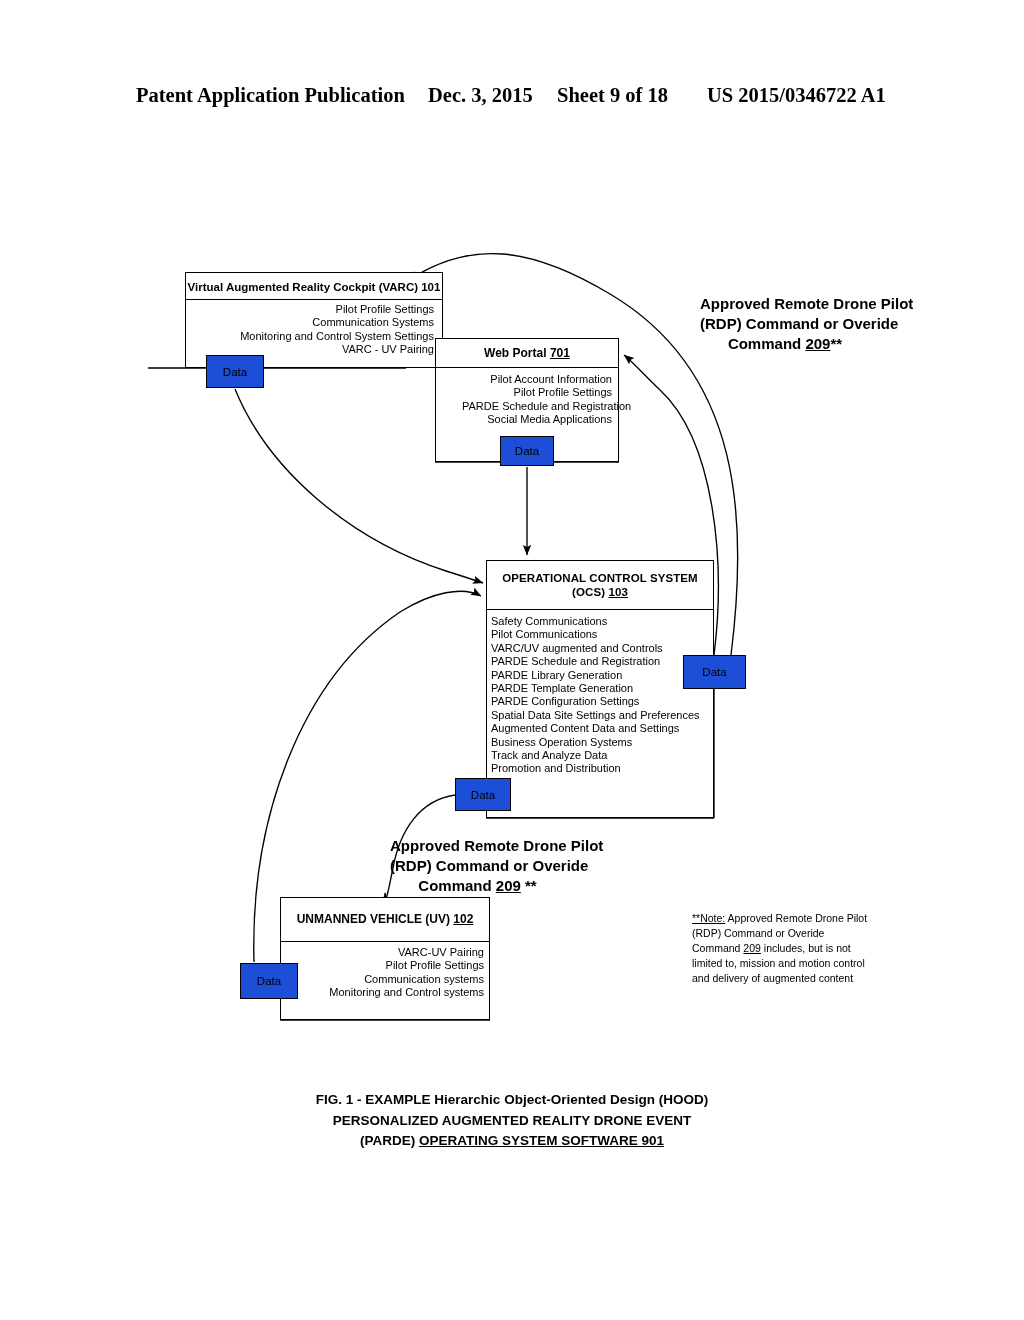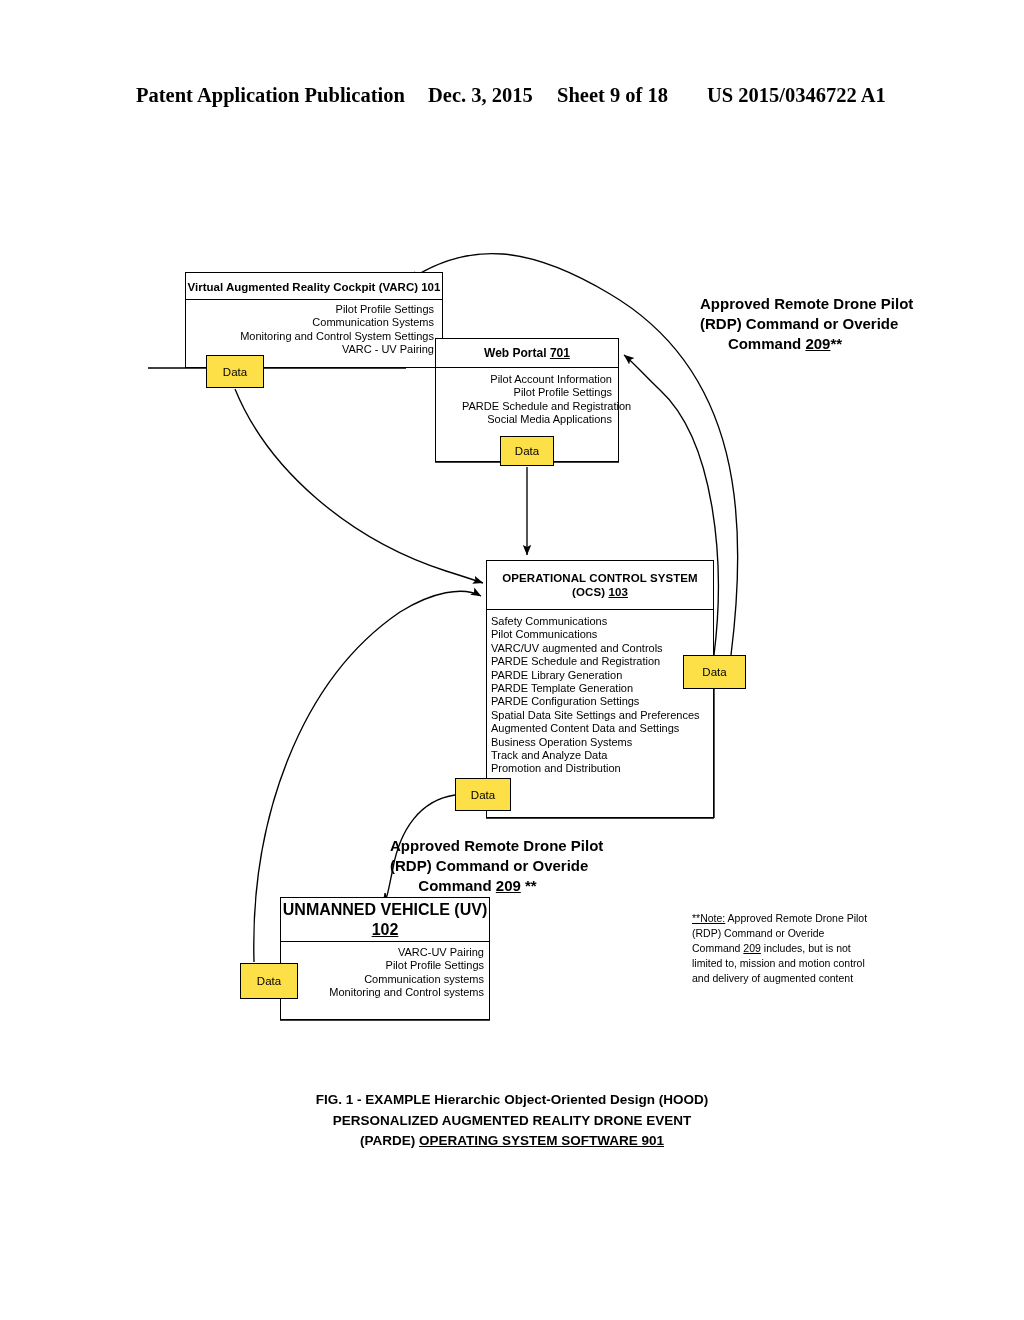--- a/index.html
+++ b/index.html
@@ -93,28 +93,28 @@
   #box-webportal .mod-title { height: 28px; font-size: 12px; }
   #box-webportal .mod-body  { font-size: 11px; text-align: right; padding-right: 6px; padding-top: 5px; margin-left: 20px; }
 
   
   #box-ocs { left: 486px; top: 560px; width: 228px; height: 258px; }
   #box-ocs .mod-title { height: 48px; font-size: 11.5px; letter-spacing: 0.1px; }
   #box-ocs .mod-body  { font-size: 11px; text-align: left; padding-left: 4px; padding-top: 5px; }
 
   
   #box-uv { left: 280px; top: 897px; width: 210px; height: 123px; }
-  #box-uv .mod-title { height: 43px; font-size: 16px; justify-content: center; }
+  #box-uv .mod-title { height: 43px; font-size: 12px; justify-content: center; }
   #box-uv .mod-body  { font-size: 11px; text-align: right; padding-right: 5px; padding-top: 4px; }
 
   
   .data-box {
     position: absolute;
     border: 1.5px solid #000;
-    background: #fde047;
+    background: #1d4ed8;
     box-sizing: border-box;
     display: flex;
     align-items: center;
     justify-content: center;
     font-size: 11.5px;
     z-index: 5;
   }
   #data-varc   { left: 206px; top: 355px; width: 58px; height: 33px; }
   #data-web    { left: 500px; top: 436px; width: 54px; height: 30px; }
   #data-ocs-r  { left: 683px; top: 655px; width: 63px; height: 34px; }

